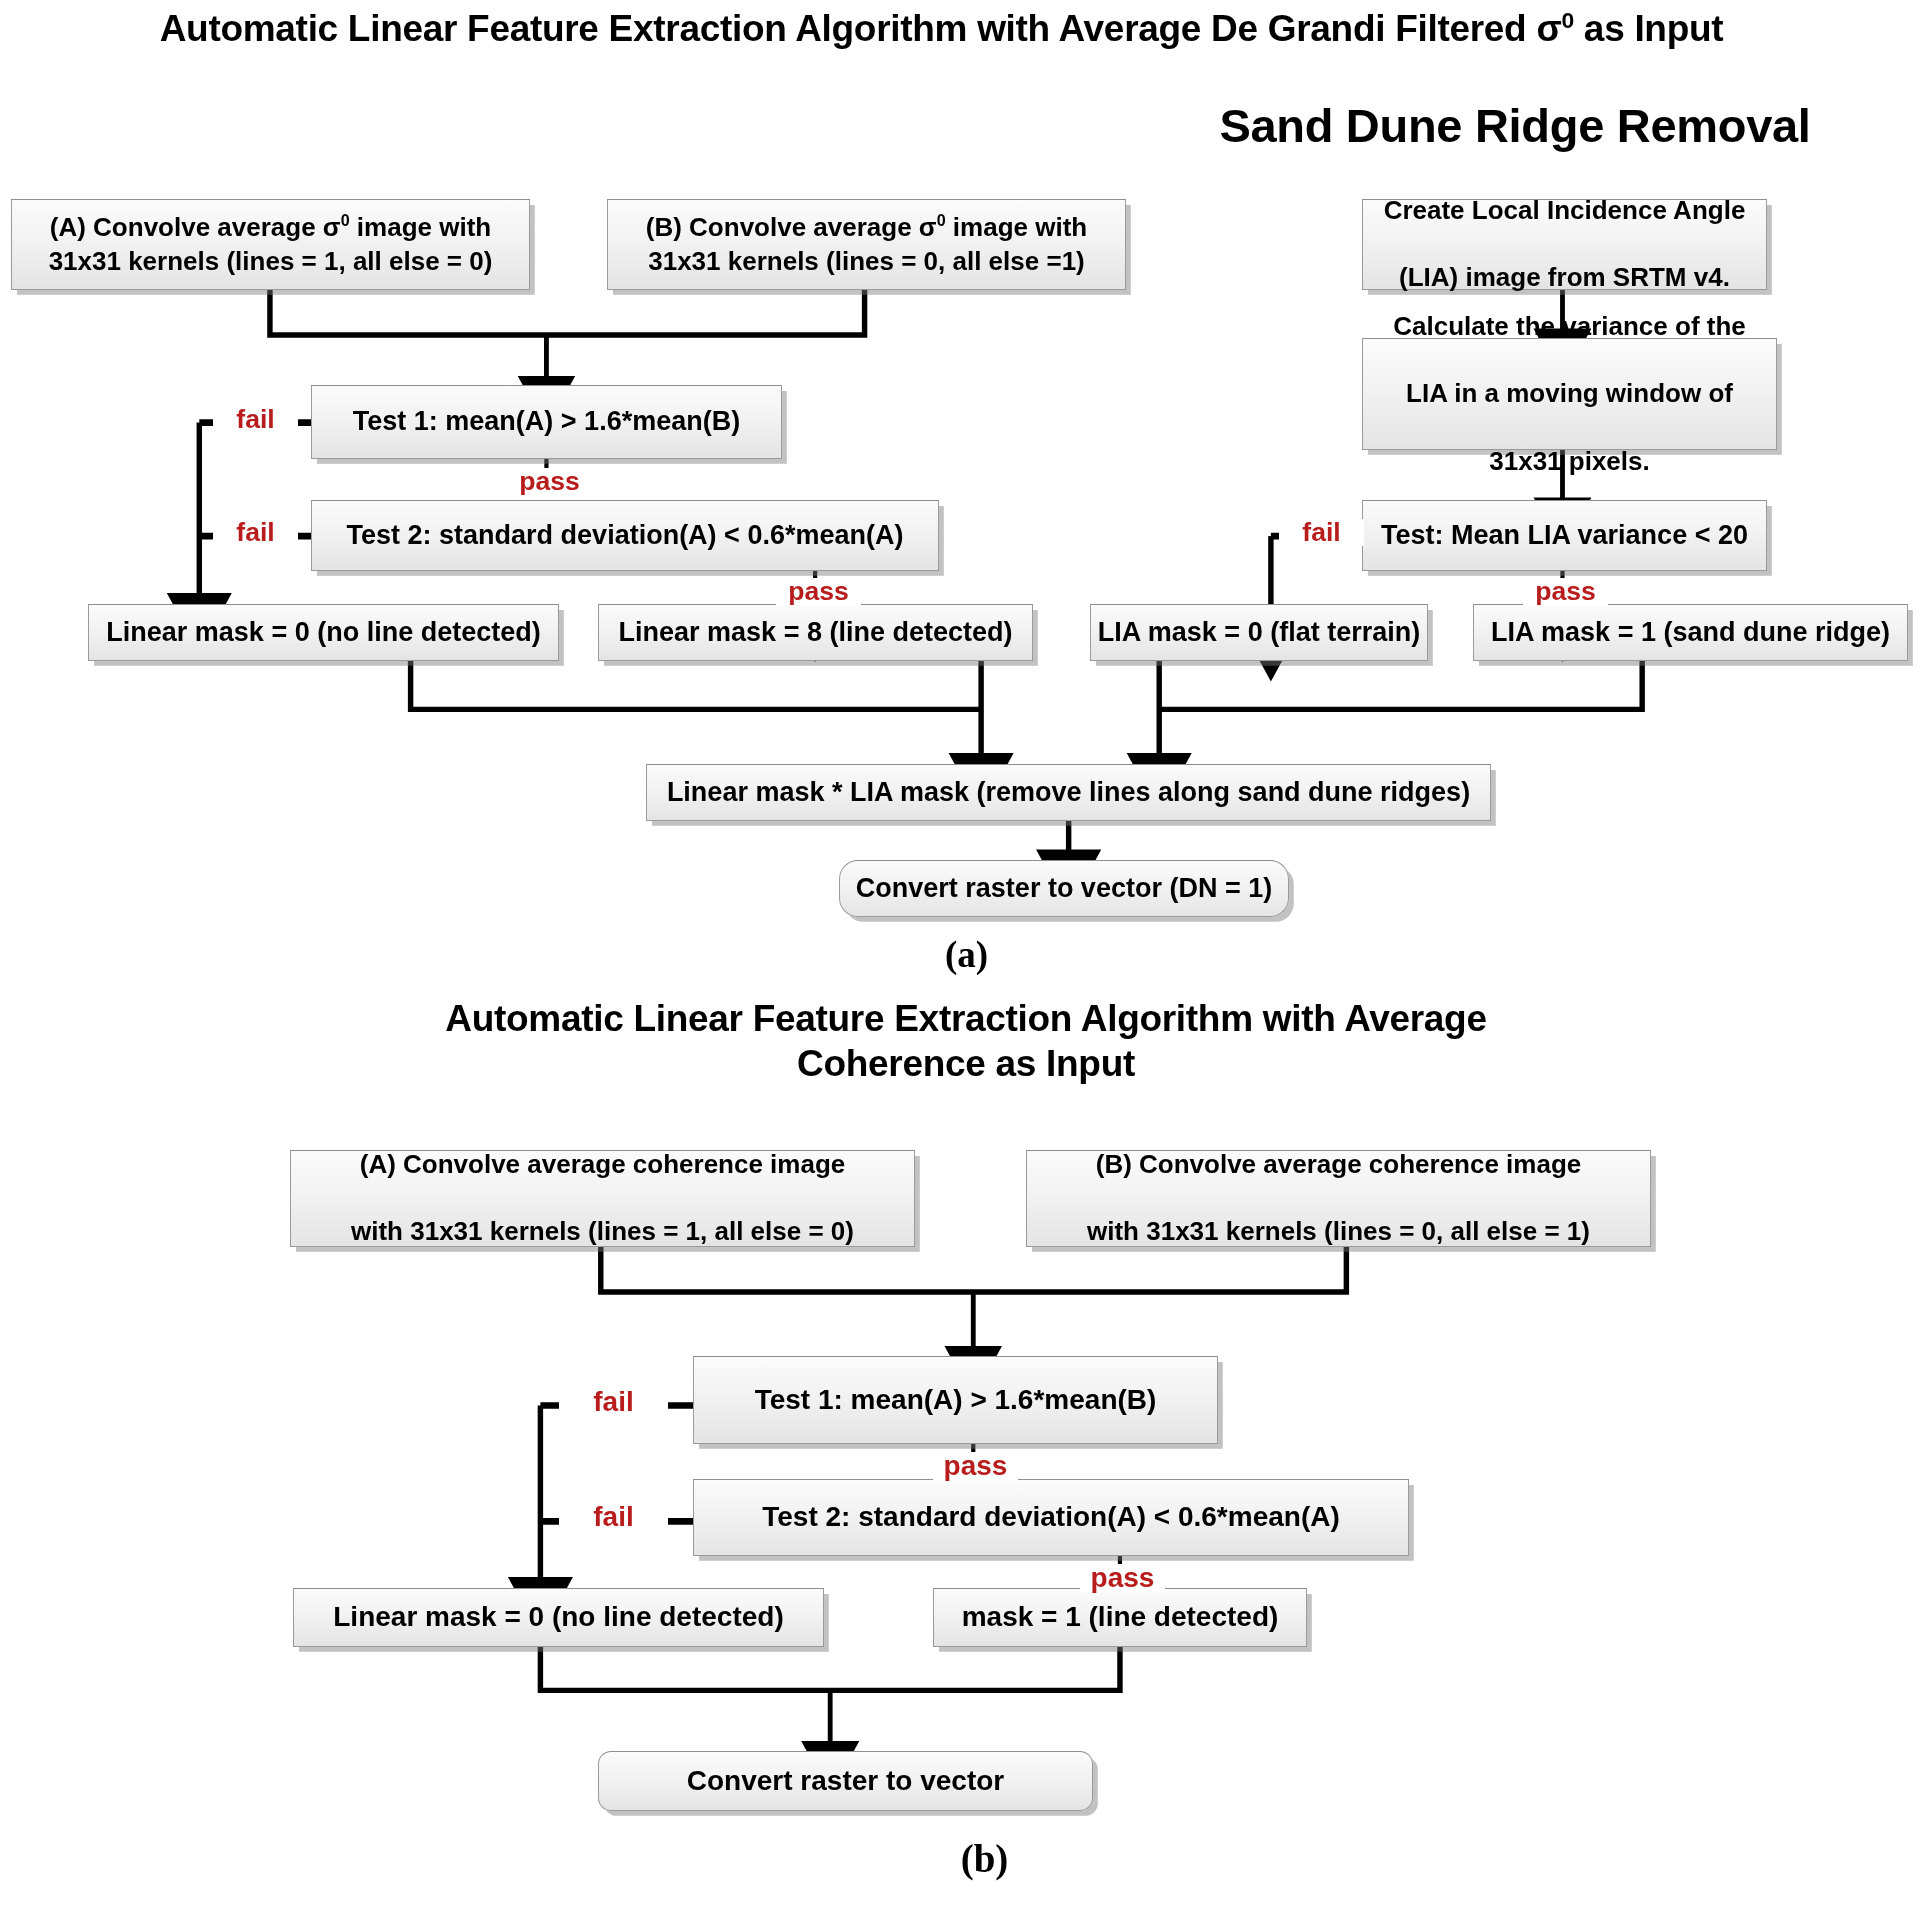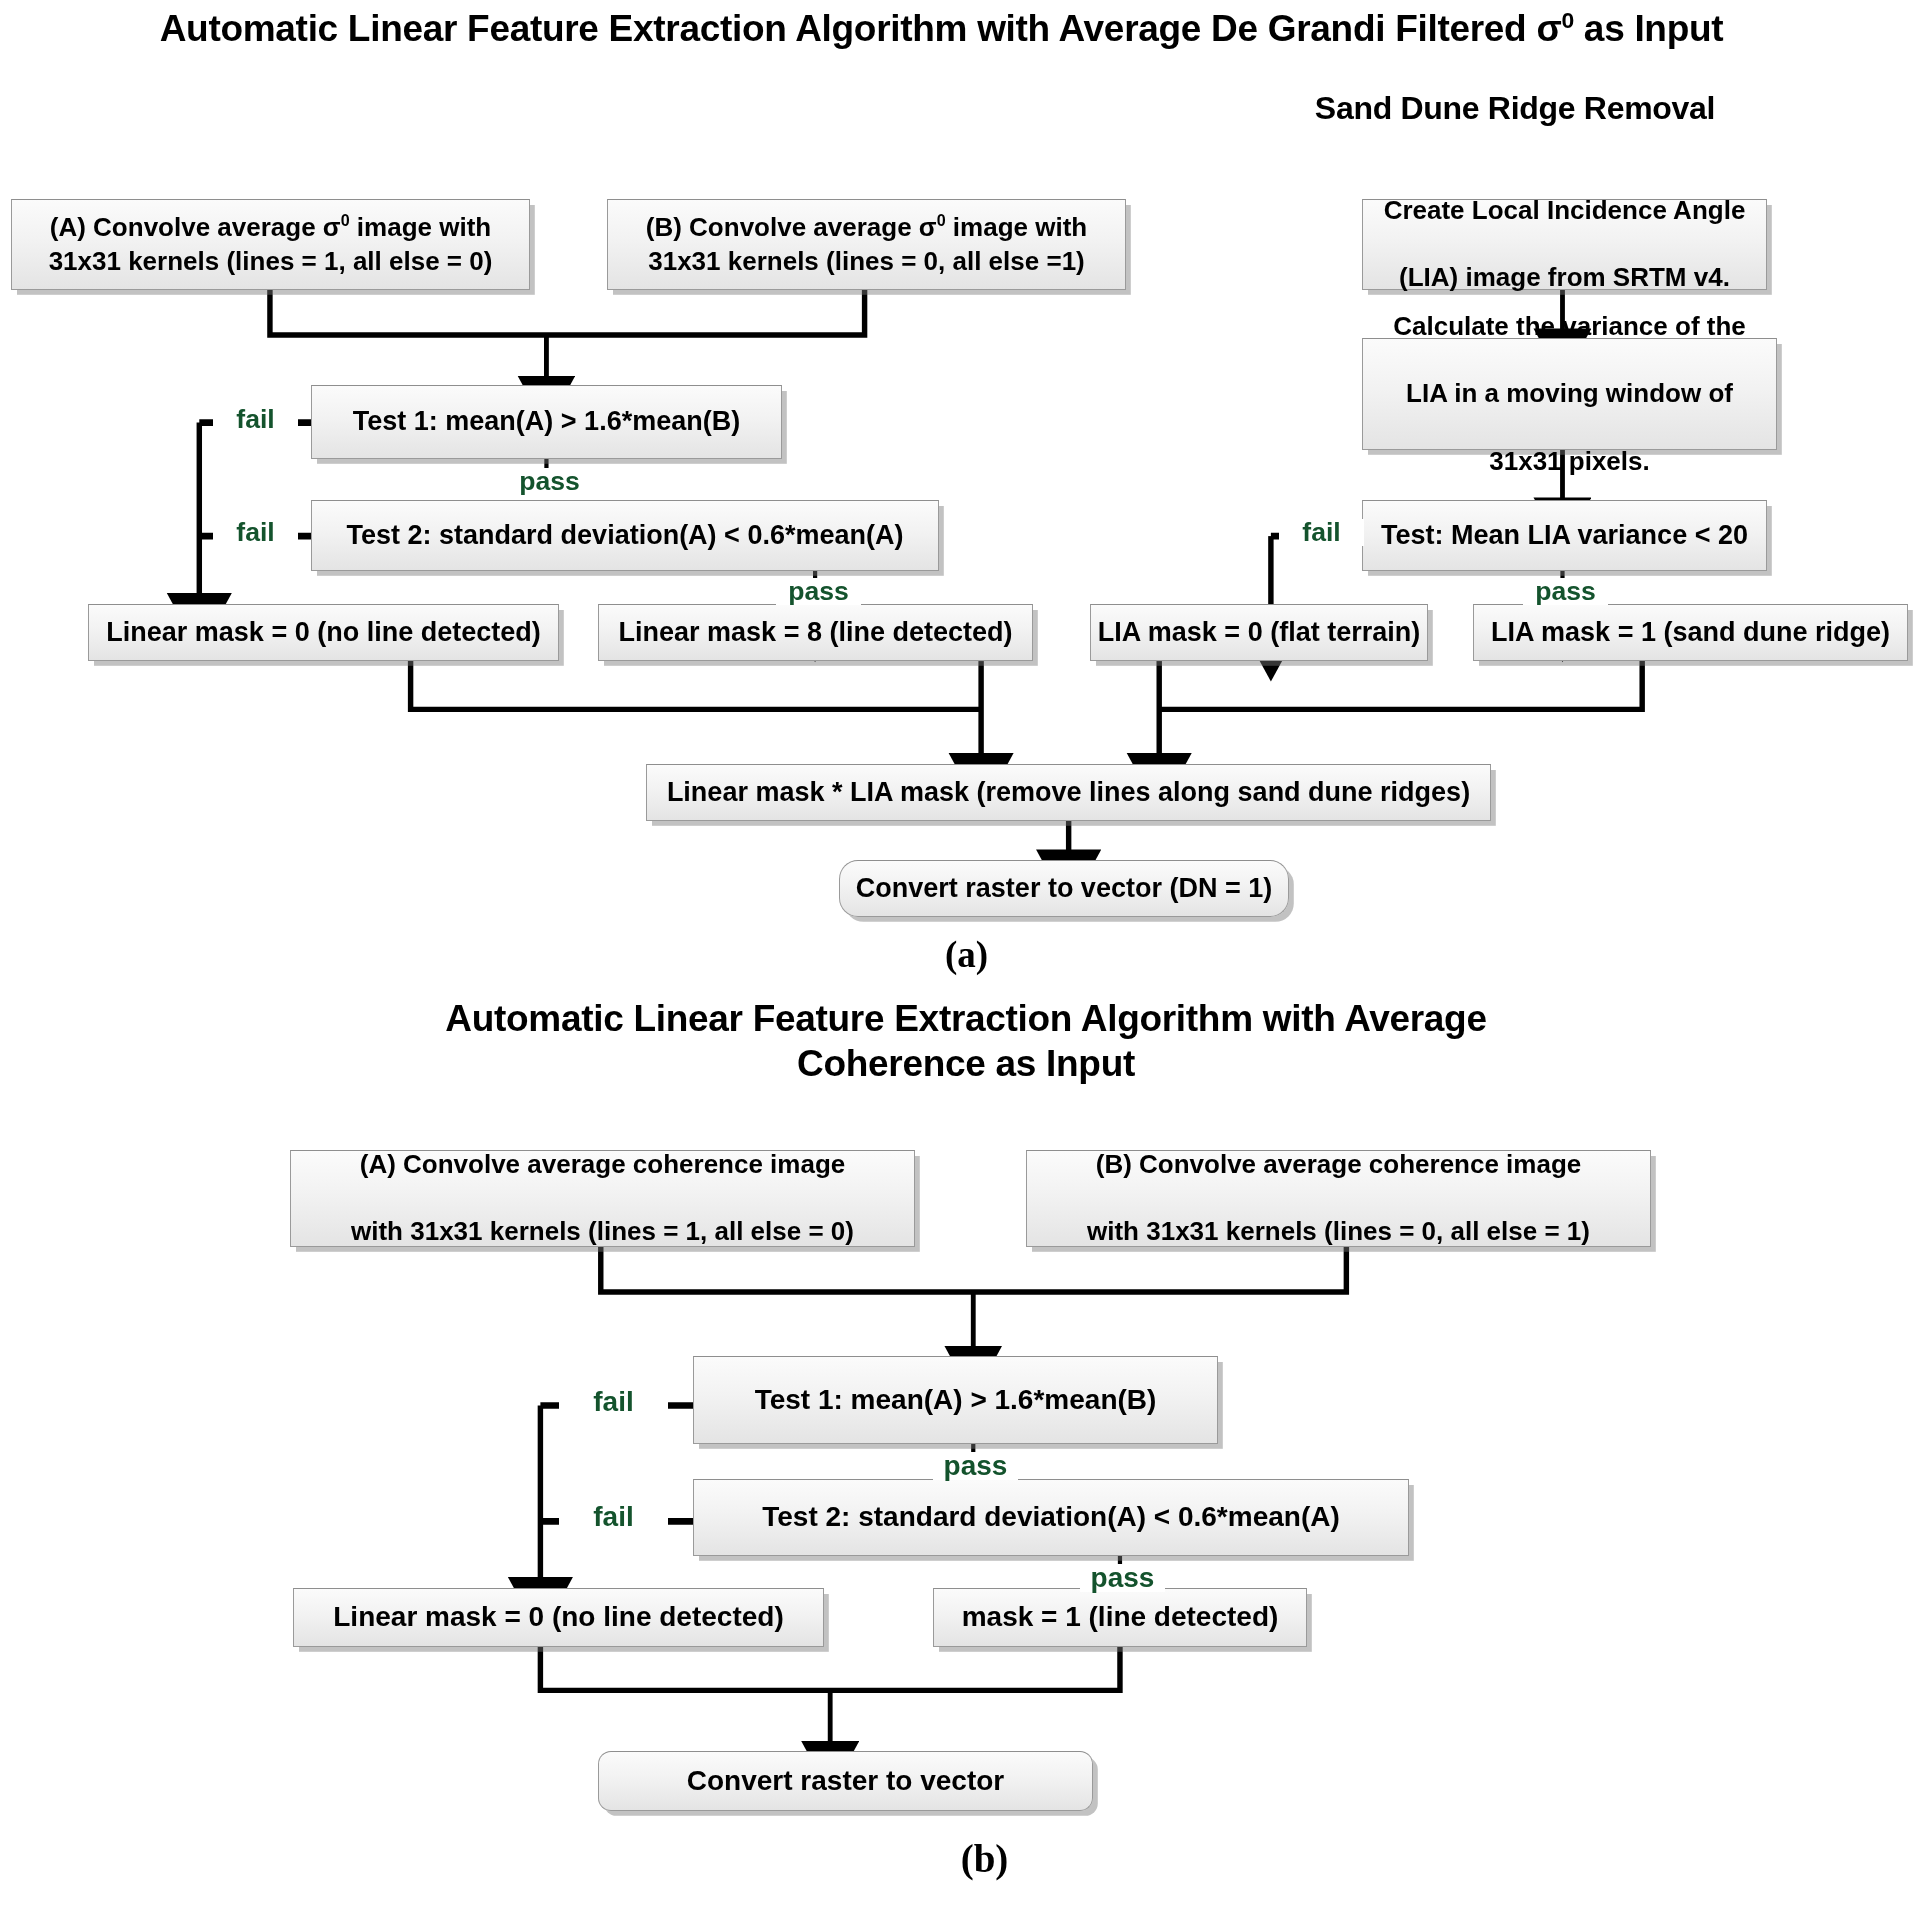--- a/index.html
+++ b/index.html
@@ -17,21 +17,21 @@
   .node{position:absolute;box-sizing:border-box;
         border:1.8px solid #9a9a9a;
         border-top-color:#8e8e8e;
         background:linear-gradient(180deg,#fbfbfb 0%,#f2f2f2 45%,#e4e4e4 100%);
         box-shadow:5.4px 5.4px 0 -0.6px rgba(120,120,120,0.45);
         display:flex;align-items:center;justify-content:center;
         text-align:center;font-weight:bold;color:#000;
         line-height:1.30;padding:2.4px 6px;}
   .node span{display:block;width:100%;}
 
-  .edge-label{position:absolute;font-weight:bold;color:#14532d;text-align:center;
+  .edge-label{position:absolute;font-weight:bold;color:#b91c1c;text-align:center;
               background:#fff;line-height:1;}
 
   svg.wires{position:absolute;left:0;top:0;width:1926px;height:1918px;
             pointer-events:none;}
   sup{font-size:0.62em;vertical-align:super;line-height:0;}
 </style>
 </head>
 <body>
 
 <div id="root">
@@ -92,21 +92,21 @@
     <path d="M1855,2653 L1855,2680" fill="none" stroke="#000" stroke-width="7" marker-end="url(#ahs)"></path>
 
     <path d="M895,2728 L895,2800 L1855,2800 L1855,2728" fill="none" stroke="#000" stroke-width="9"></path>
     <path d="M1375,2800 L1375,2900" fill="none" stroke="#000" stroke-width="8" marker-end="url(#ah)"></path>
   </svg>
 
   <div class="title" style="left:36px;top:6px;width:1811px;font-size:37px;">
     <span>Automatic Linear Feature Extraction Algorithm with Average De Grandi Filtered σ<sup>0</sup> as Input</span>
   </div>
 
-  <div class="title" style="left:1165px;top:89px;width:700px;font-size:32px;">Sand Dune Ridge Removal</div>
+  <div class="title" style="left:1165px;top:97px;width:700px;font-size:47px;">Sand Dune Ridge Removal</div>
 
   <div class="node" style="left:11px;top:199px;width:519px;height:91px;font-size:26px;">
     <span>(A) Convolve average σ<sup>0</sup> image with<br>31x31 kernels (lines = 1, all else = 0)</span>
   </div>
 
   <div class="node" style="left:607px;top:199px;width:519px;height:91px;font-size:26px;">
     <span>(B) Convolve average σ<sup>0</sup> image with<br>31x31 kernels (lines = 0, all else =1)</span>
   </div>
 
   <div class="node" style="left:1362px;top:199px;width:405px;height:91px;font-size:26px;">

